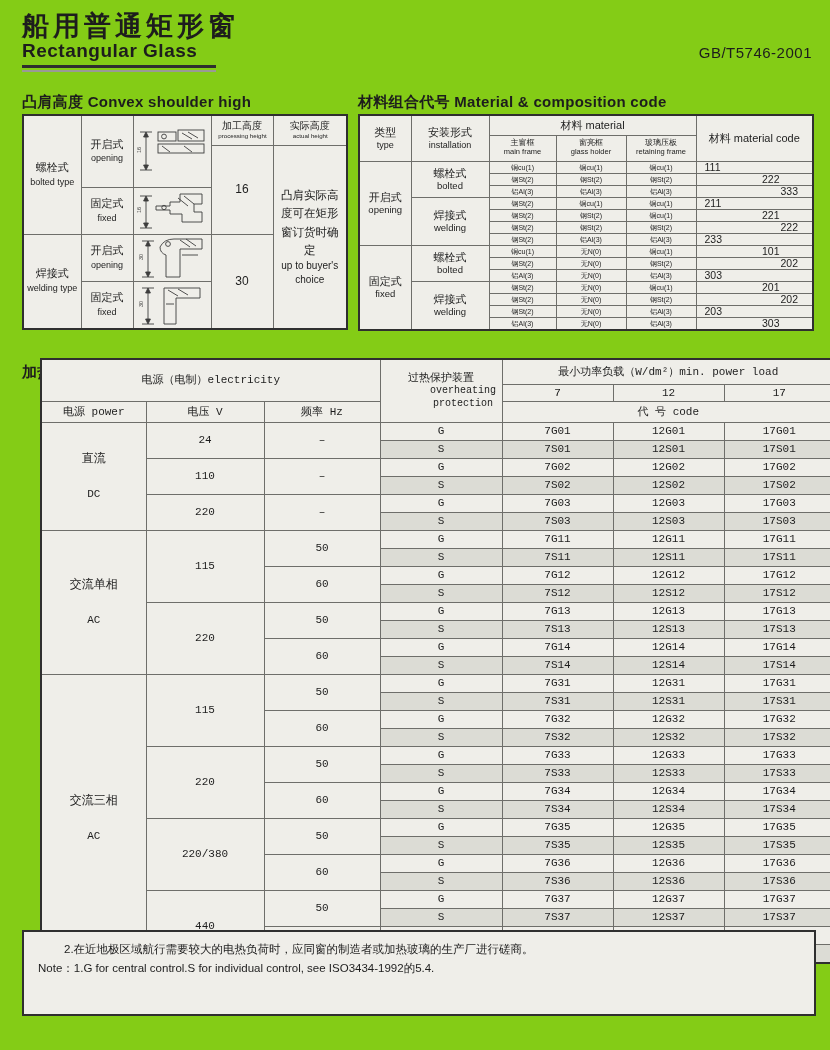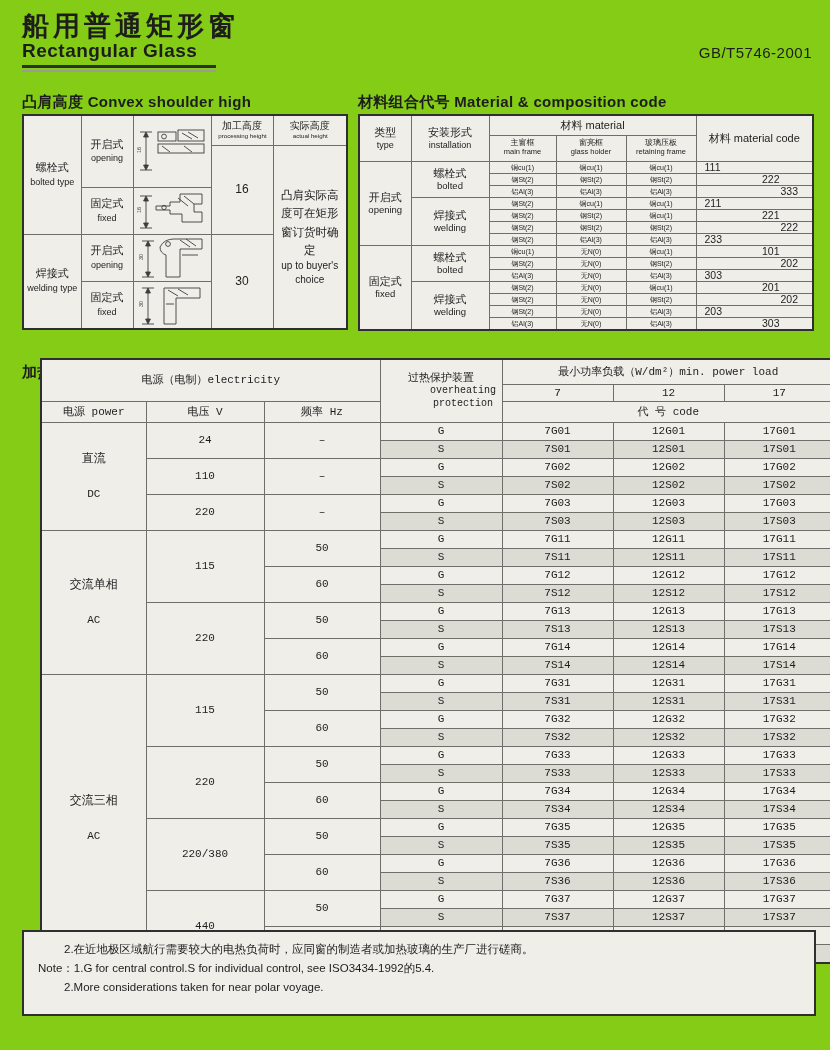--- a/index.html
+++ b/index.html
@@ -610,16 +610,15 @@
           <td>7S38</td>
           <td>12S38</td>
           <td>17S38</td>
         </tr>
       </tbody>
   </table>
 
   <div id="notes-box">
     <div class="indent">2.在近地极区域航行需要较大的电热负荷时，应同窗的制造者或加热玻璃的生产厂进行磋商。</div>
     <div>Note：1.G for central control.S for individual control, see ISO3434-1992的5.4.</div>
-    <div class="indent">2.More considerations taken for near polar voyage.</div>
   </div>
 
 </div>
 
 </body></html>

